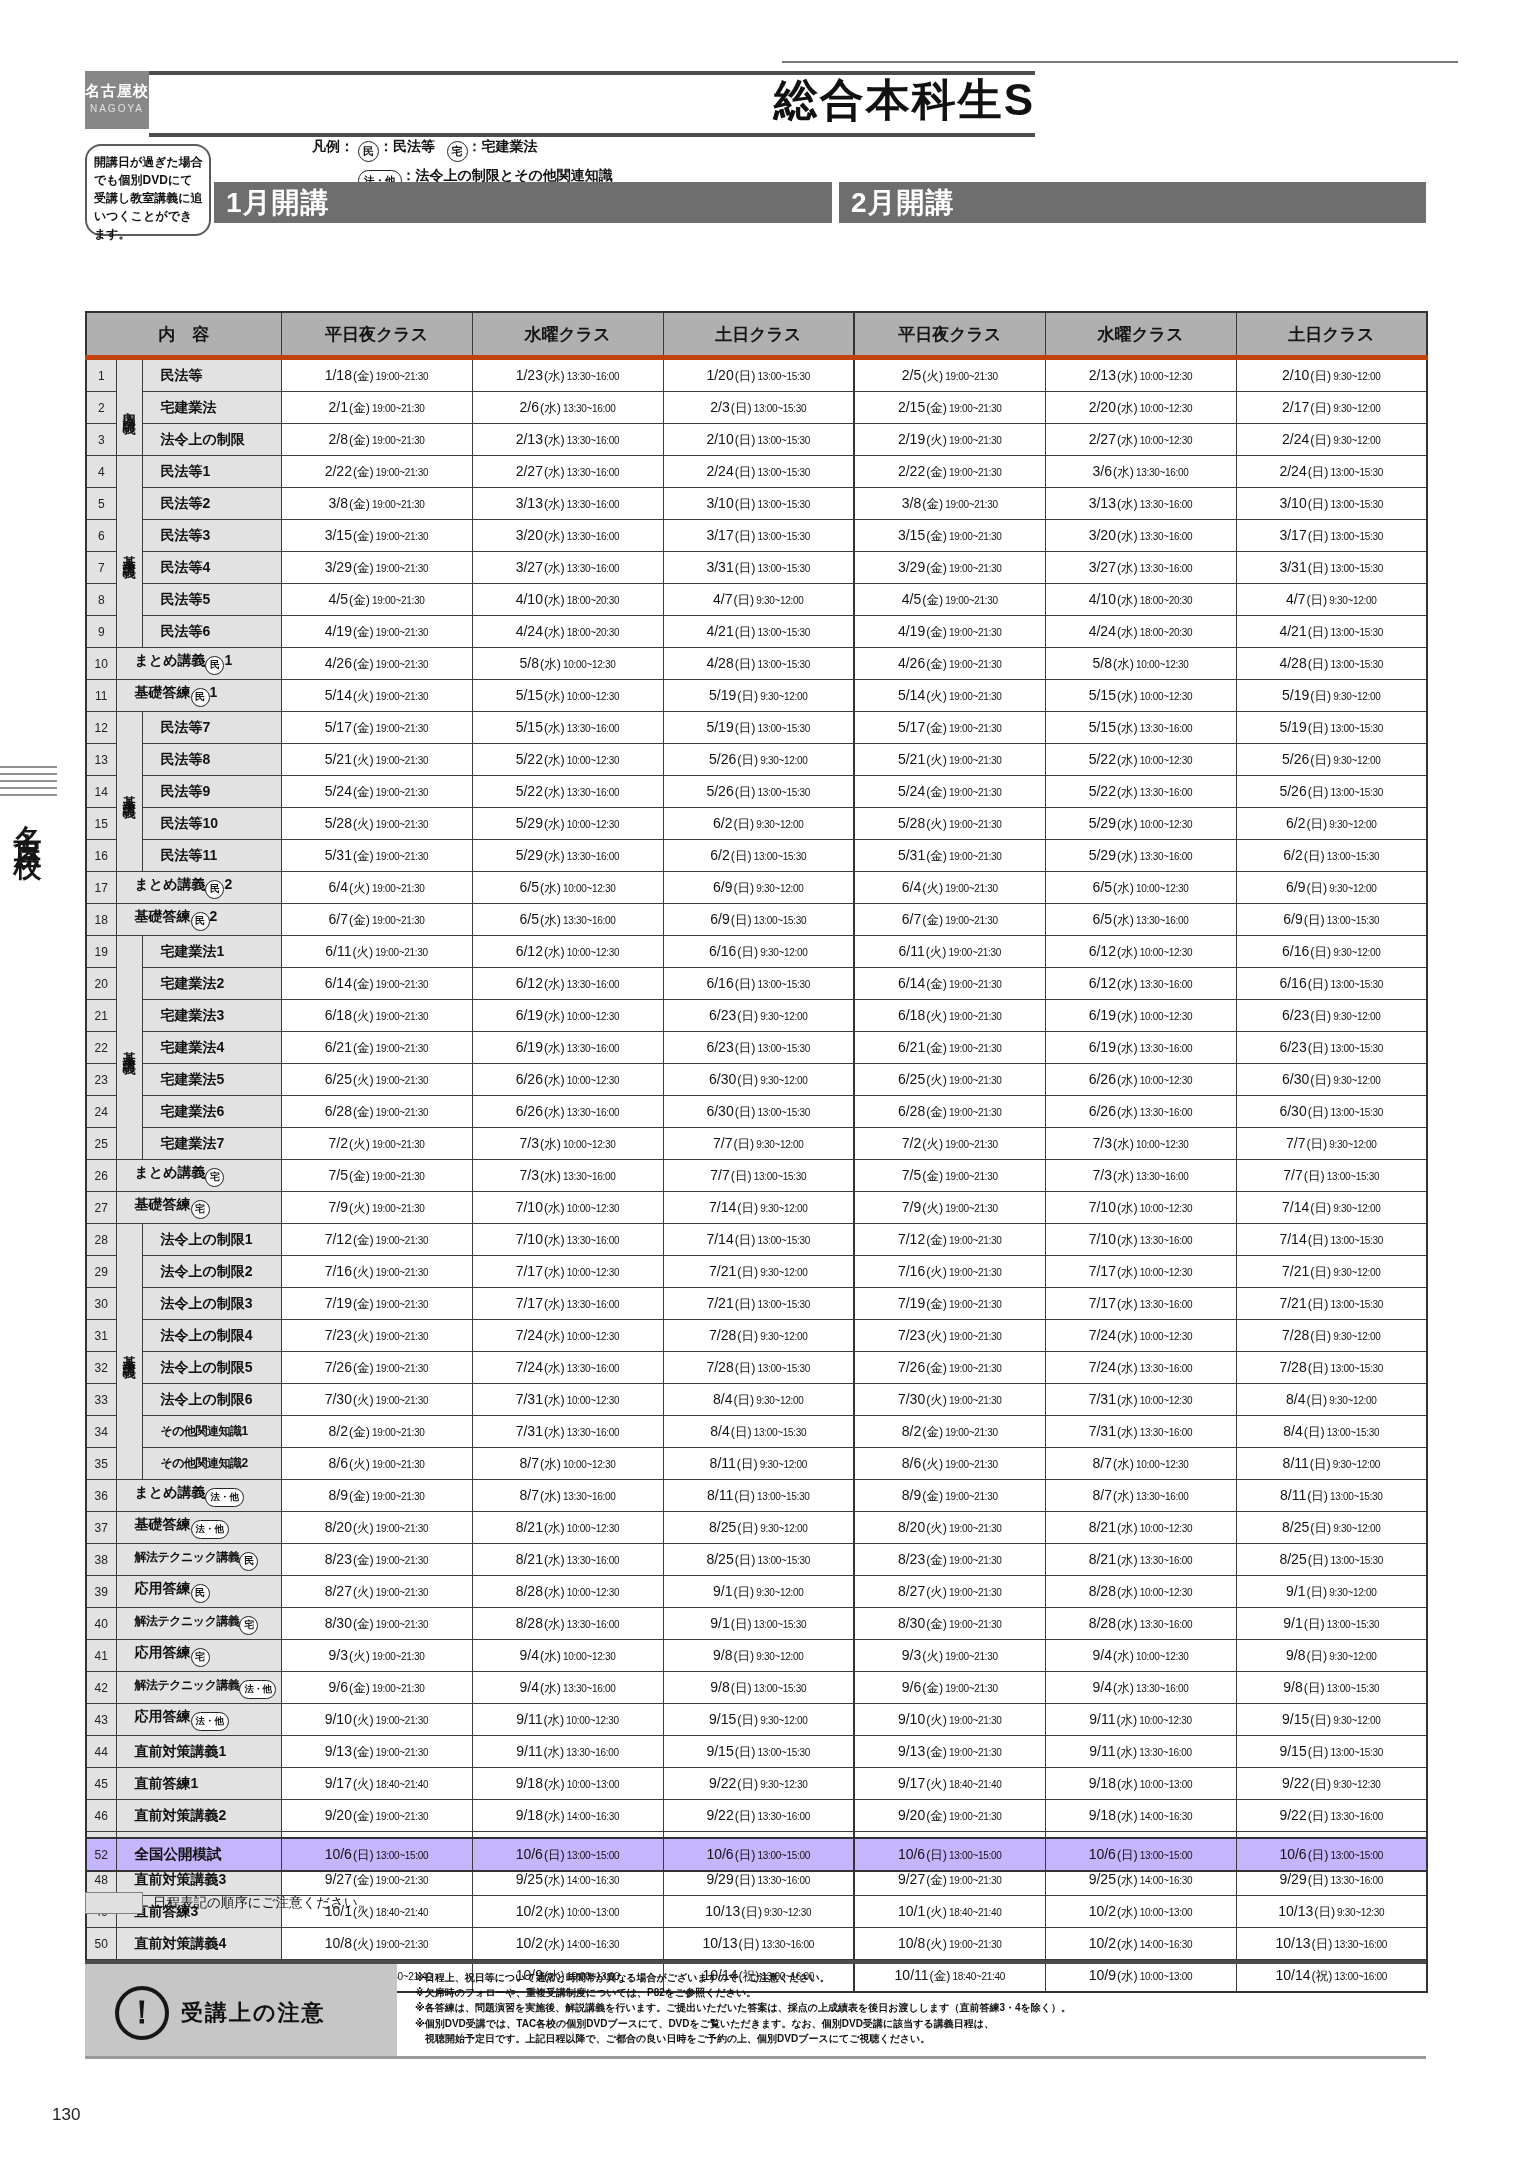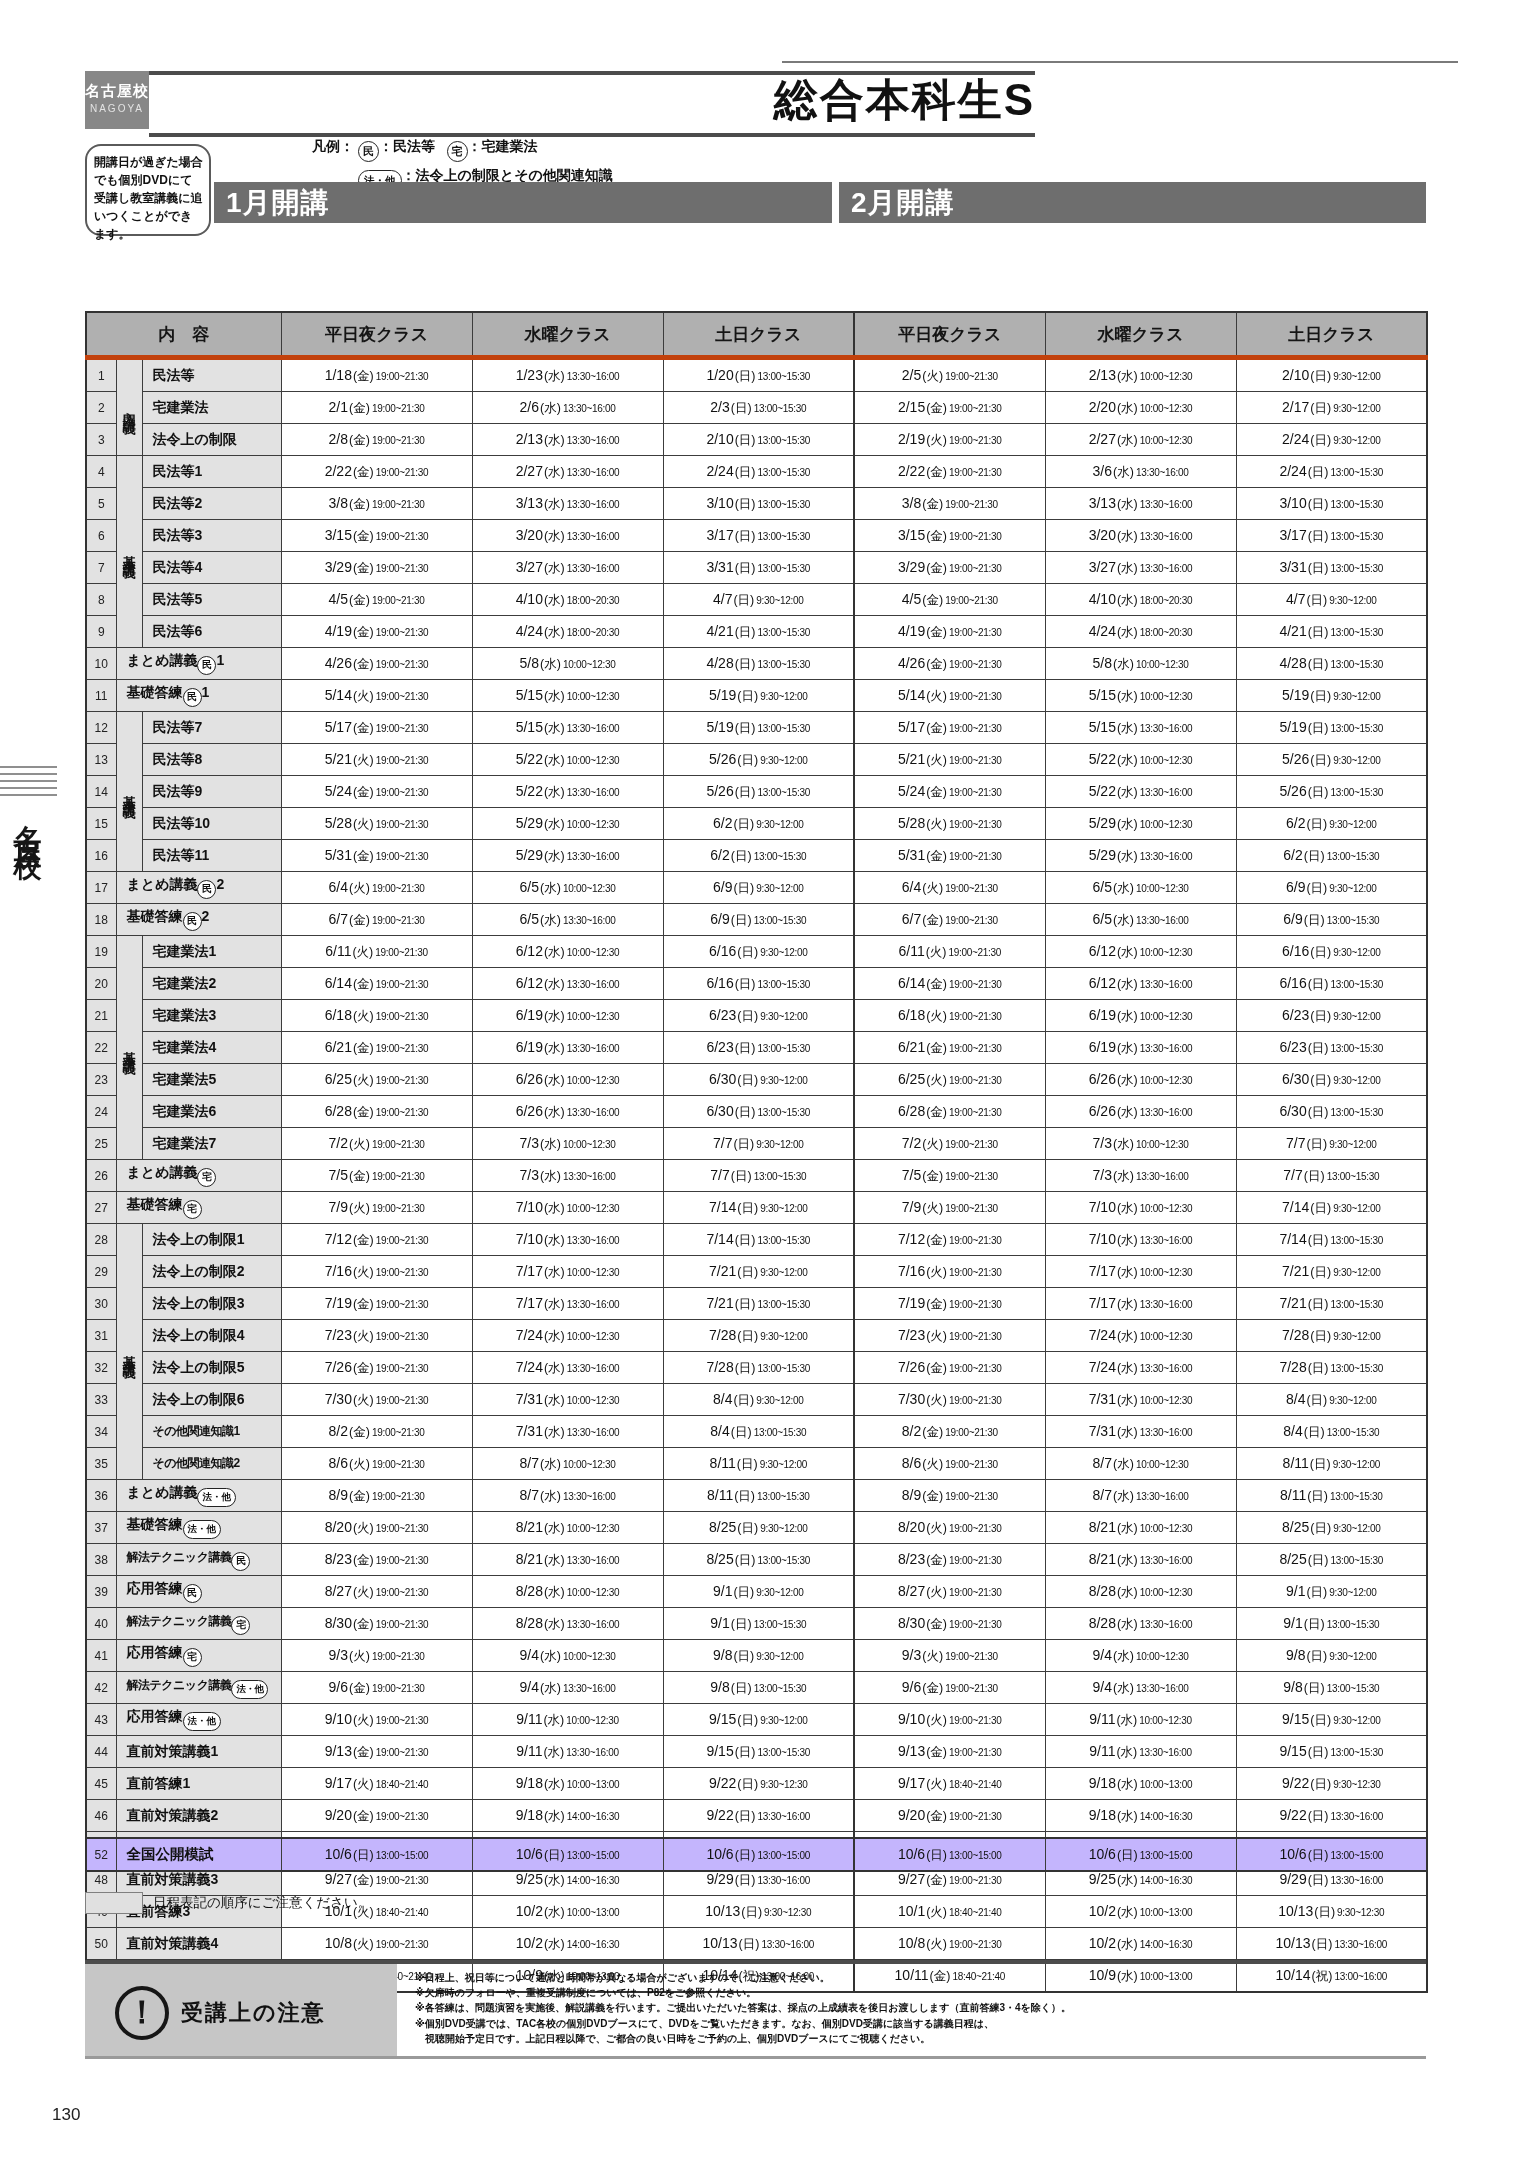--- a/index.html
+++ b/index.html
@@ -36,21 +36,21 @@
   
   table{border-collapse:collapse;table-layout:fixed;width:1341px;border:2px solid #333;}
   #main-table{position:absolute;left:85px;top:311px;}
   #mock-table{position:absolute;left:85px;top:1837px;}
   th,td{border:1px solid #3c3c3c;overflow:hidden;}
   thead th{background:#b0b0b0;font-size:17px;font-weight:bold;height:40px;border-bottom:5px solid #c2410c;color:#151515;}
   tbody td{height:29px;}
   .num{background:#e2e2e2;font-size:12px;text-align:center;color:#222;}
   .grp{background:#e2e2e2;text-align:center;padding:0;}
   .grp div{writing-mode:vertical-rl;text-orientation:upright;display:inline-block;font-size:13px;font-weight:bold;letter-spacing:3px;line-height:1.05;}
-  .name{background:#e2e2e2;font-weight:bold;font-size:14px;padding-left:10px;white-space:nowrap;}
+  .name{background:#e2e2e2;font-weight:bold;font-size:14px;padding-left:18px;white-space:nowrap;}
   .name.tight{font-size:12px;letter-spacing:-0.5px;}
   .name .mark{width:17px;height:17px;line-height:16px;font-size:10px;vertical-align:-3px;}
   .name .mark.pill{width:auto;padding:0 4px;font-size:9.5px;}
   .slot{background:#fff;text-align:center;white-space:nowrap;}
   .slot .d{font-size:14px;}
   .slot .w{font-size:12.5px;margin:0 2px 0 1px;}
   .slot .t{font-size:10px;letter-spacing:-0.3px;}
   .feb{border-left:2px solid #333;}
   #mock-table td{background:#c4b5fd;}
   #mock-table .name{font-size:14.5px;}

